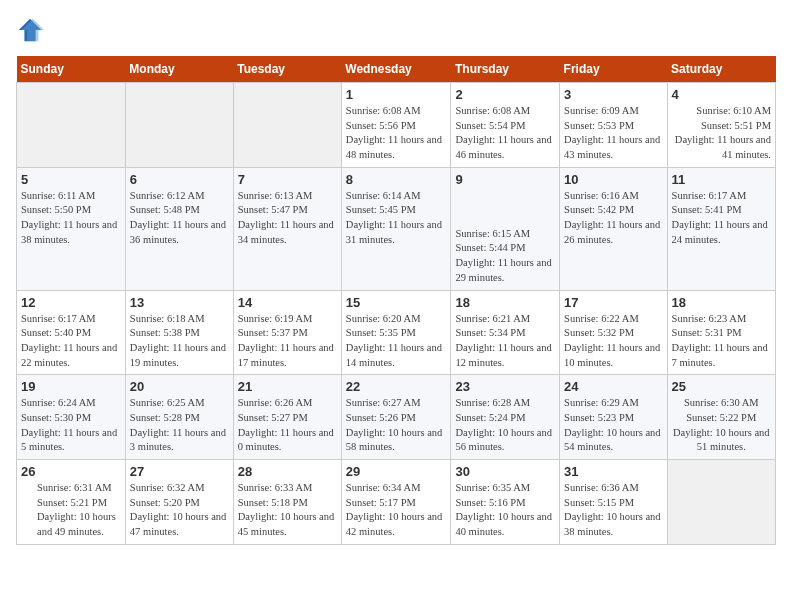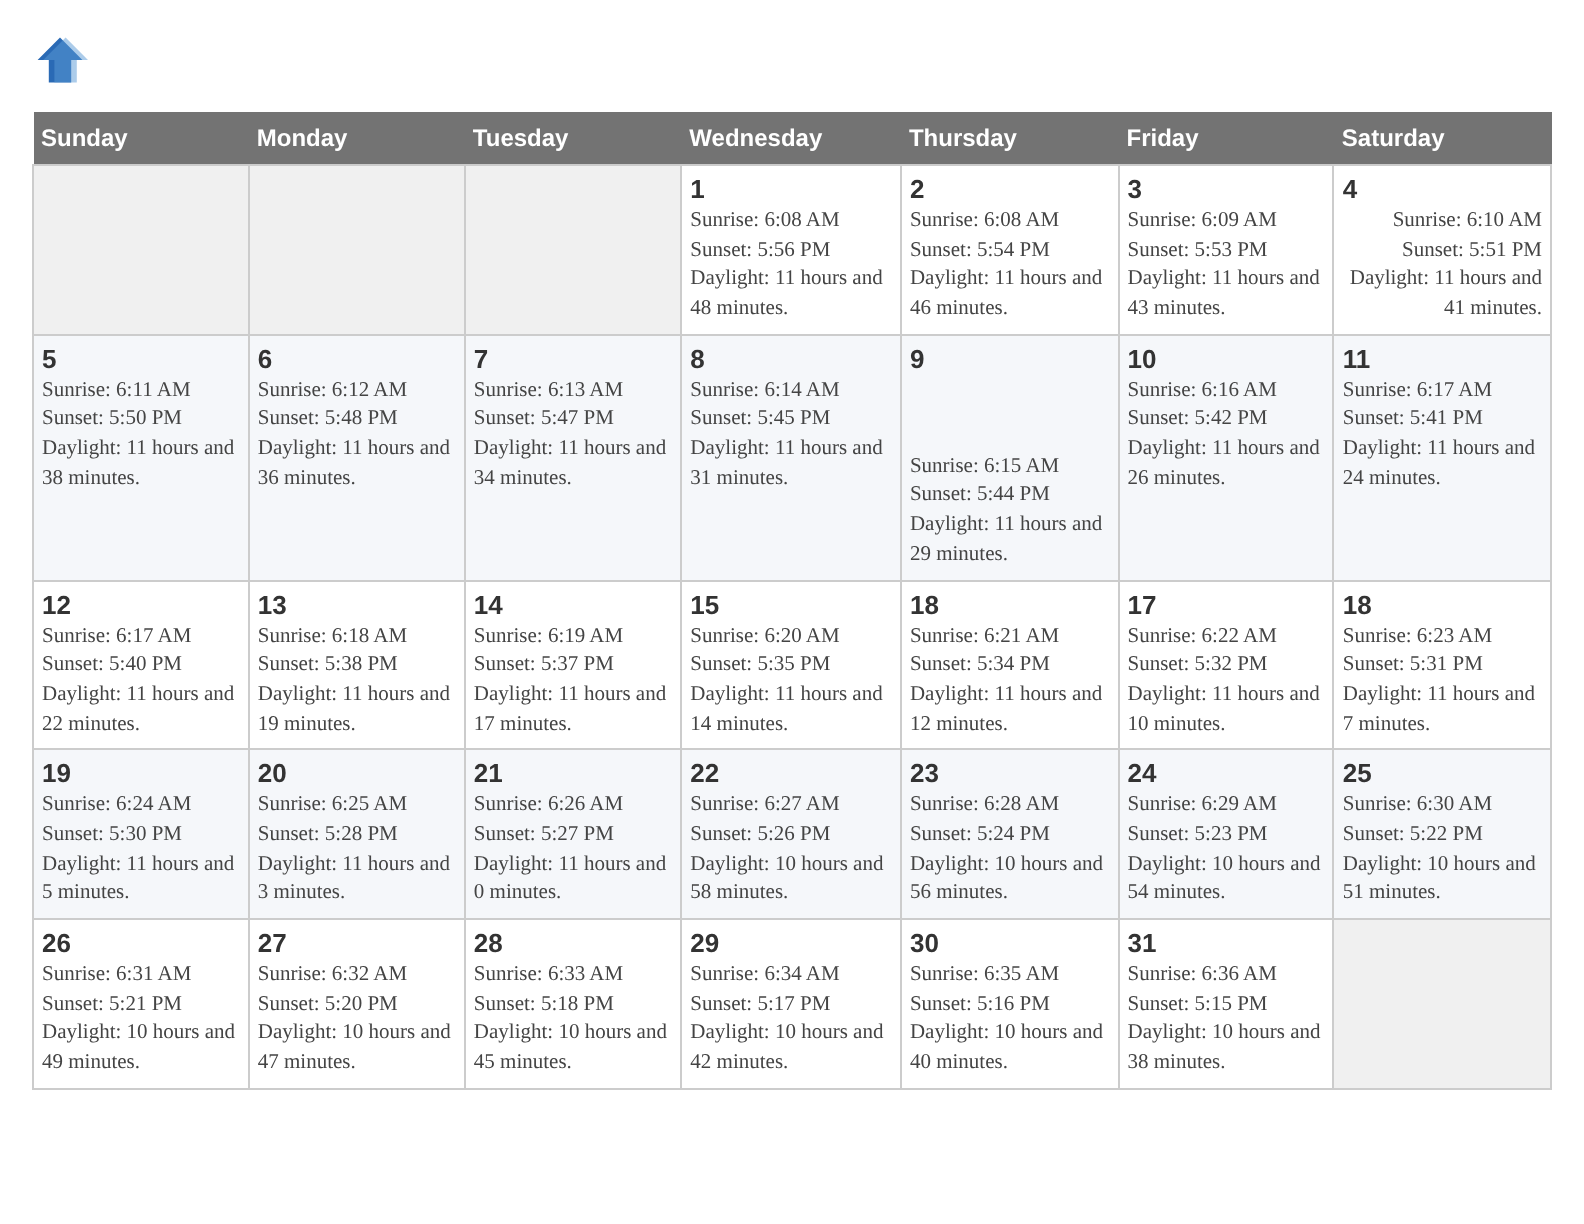--- a/index.html
+++ b/index.html
@@ -51,21 +51,21 @@
     .calendar-subtitle {
       font-size: 16px;
       color: #555;
     }
     table {
       width: 100%;
       border-collapse: collapse;
       font-size: 11px;
     }
     thead tr th {
-      background-color: #737373;
+      background-color: #c2410c;
       color: #fff;
       padding: 6px 4px;
       text-align: left;
       font-size: 12px;
       font-weight: bold;
     }
     tbody tr td {
       border: 1px solid #ccc;
       vertical-align: top;
       padding: 4px;
@@ -274,29 +274,29 @@
 Daylight: 10 hours and 56 minutes.</div>
         </td>
         <td>
           <div class="day-number">24</div>
           <div class="day-info" style="white-space: pre-line;">Sunrise: 6:29 AM
 Sunset: 5:23 PM
 Daylight: 10 hours and 54 minutes.</div>
         </td>
         <td>
           <div class="day-number">25</div>
-          <div class="day-info" style="white-space: pre-line;">Sunrise: 6:30 AM
+          <div class="day-info" style="white-space: pre-line; text-align: center;">Sunrise: 6:30 AM
 Sunset: 5:22 PM
 Daylight: 10 hours and 51 minutes.</div>
         </td>
       </tr>
       <tr>
         <td>
           <div class="day-number">26</div>
-          <div class="day-info" style="white-space: pre-line;">Sunrise: 6:31 AM
+          <div class="day-info" style="white-space: pre-line; margin-left: 16px;">Sunrise: 6:31 AM
 Sunset: 5:21 PM
 Daylight: 10 hours and 49 minutes.</div>
         </td>
         <td>
           <div class="day-number">27</div>
           <div class="day-info" style="white-space: pre-line;">Sunrise: 6:32 AM
 Sunset: 5:20 PM
 Daylight: 10 hours and 47 minutes.</div>
         </td>
         <td>

